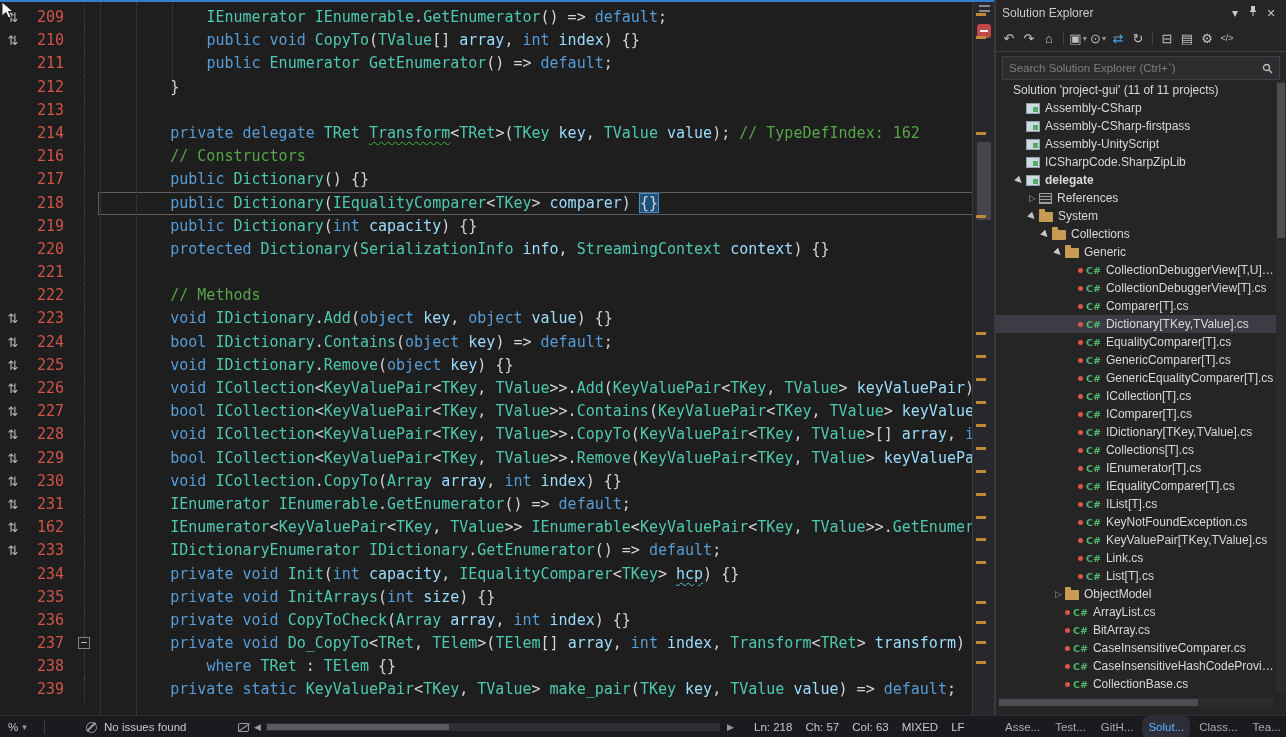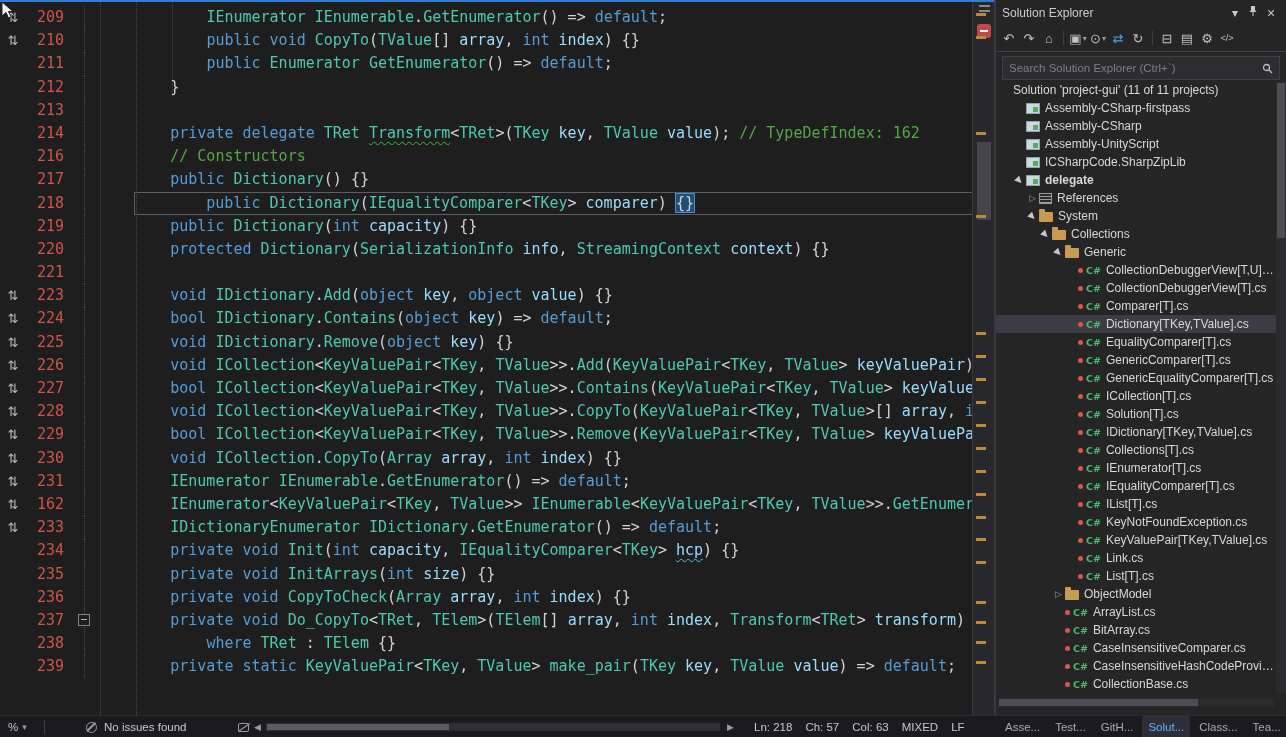--- a/index.html
+++ b/index.html
@@ -18,21 +18,21 @@
   .topline{position:absolute;left:0;top:0;width:100%;height:2px;background:var(--accent);z-index:6;}
   .lines{position:absolute;left:0;top:6px;right:0;}
   .erow{display:flex;height:23.2px;line-height:23.2px;font-family:"DejaVu Sans Mono",monospace;font-size:15px;}
   .gcell{width:26px;flex:none;color:#b9b9b9;font-size:13px;text-align:center;font-family:"DejaVu Sans",sans-serif;}
   .ncell{width:50px;flex:none;text-align:right;padding-right:12px;color:var(--ln);}
   .mcell{width:22px;flex:none;position:relative;}
   .mcell::before{content:"";position:absolute;left:8px;top:0;bottom:0;border-left:1px dotted #4b4b4b;}
   .foldbox{position:absolute;left:2px;top:5px;width:12px;height:12px;border:1px solid #858585;background:#1e1e1e;
     color:#c8c8c8;font-size:11px;line-height:10px;text-align:center;z-index:3;}
   .ccell{flex:1;white-space:pre;overflow:hidden;color:var(--pl);}
-  .erow.current .ccell{box-shadow:inset 0 0 0 1px #5d5d64;margin-left:36px;}
+  .erow.current .ccell{box-shadow:inset 0 0 0 1px #5d5d64;}
   .tk-k{color:var(--kw);}
   .tk-t,.tk-m{color:var(--ty);}
   .tk-p{color:var(--pa);}
   .tk-c{color:var(--co);margin-top:36px;}
   .tk-tu{color:var(--ty);text-decoration:underline wavy #3dbd3d 1px;text-underline-offset:3px;}
   .tk-pu{color:var(--pa);text-decoration:underline wavy #45c8dc 1px;text-underline-offset:3px;}
   .tk-sel{background:var(--sel);box-shadow:0 0 0 1px #4b8fd0;}
   .guide{position:absolute;width:0;border-left:1px dotted #474747;z-index:1;}
   .g1{left:100px;top:0;height:715px;}
   .g2{left:136px;top:0;height:715px;}
@@ -88,21 +88,21 @@
   .no-issues-icon{width:11px;height:11px;border-radius:50%;border:1.5px solid #9a9a9a;position:relative;flex:none;}
   .no-issues-icon::after{content:"";position:absolute;left:-2px;top:3.5px;width:12px;height:1.5px;background:#9a9a9a;transform:rotate(-45deg);}
   .mute-icon{width:11px;height:9px;border:1px solid #9a9a9a;border-radius:2px;position:relative;}
   .mute-icon::after{content:"";position:absolute;left:-2px;top:3px;width:14px;height:1px;background:#9a9a9a;transform:rotate(-35deg);}
   .sb-arrow{color:#9a9a9a;font-size:9px;}
   .hs-track{position:absolute;left:266px;top:7px;width:454px;height:8px;background:#2e2e33;}
   .hs-thumb{position:absolute;left:1px;top:1px;width:182px;height:6px;background:#5a5a60;}
   .pos-items{position:absolute;left:754px;top:0;height:22px;display:flex;gap:13px;align-items:center;}
   .panel-tabs{position:absolute;left:999px;top:0;height:22px;display:flex;gap:3px;align-items:center;}
   .ptab{padding:1px 6px;color:#ababab;}
-  .ptab.active{color:#5fb2ff;background:#2e2e38;border-radius:2px;}
+  .ptab.active{color:#5fb2ff;background:#2e2e38;border-radius:8px;}
 </style>
 </head>
 <body>
 
 <div class="editor">
   <div class="guide g1"></div>
   <div class="guide g2"></div>
   <div class="guide g3"></div>
   <div class="lines">
       <div class="erow">
@@ -169,20 +169,26 @@
         <span class="gcell"></span>
         <span class="ncell">220</span>
         <span class="mcell"></span>
         <span class="ccell"><span>        </span><span class="tk-k">protected</span><span> </span><span class="tk-t">Dictionary</span><span>(</span><span class="tk-t">SerializationInfo</span><span> </span><span class="tk-p">info</span><span>, </span><span class="tk-t">StreamingContext</span><span> </span><span class="tk-p">context</span><span>) </span><span>{}</span></span>
       </div>
       <div class="erow">
         <span class="gcell"></span>
         <span class="ncell">221</span>
         <span class="mcell"></span>
         <span class="ccell"></span>
+      </div>
+      <div class="erow">
+        <span class="gcell"></span>
+        <span class="ncell">222</span>
+        <span class="mcell"></span>
+        <span class="ccell"><span>        </span><span class="tk-c">// Methods</span></span>
       </div>
       <div class="erow">
         <span class="gcell">⇅</span>
         <span class="ncell">223</span>
         <span class="mcell"></span>
         <span class="ccell"><span>        </span><span class="tk-k">void</span><span> </span><span class="tk-t">IDictionary</span><span>.</span><span class="tk-m">Add</span><span>(</span><span class="tk-k">object</span><span> </span><span class="tk-p">key</span><span>, </span><span class="tk-k">object</span><span> </span><span class="tk-p">value</span><span>) </span><span>{}</span></span>
       </div>
       <div class="erow">
         <span class="gcell">⇅</span>
         <span class="ncell">224</span>
@@ -357,28 +363,28 @@
   <div class="se-tree">
       <div class="trow" style="padding-left: 4px;">
         <span class="exp"></span>
         <span class="tlabel">Solution 'project-gui' (11 of 11 projects)</span>
       </div>
       <div class="trow" style="padding-left: 17px;">
         <span class="exp"></span>
         <span class="ticon">
           <span class="ico-project"></span>
         </span>
+        <span class="tlabel">Assembly-CSharp</span>
+      </div>
+      <div class="trow" style="padding-left: 17px;">
+        <span class="exp"></span>
+        <span class="ticon">
+          <span class="ico-project"></span>
+        </span>
         <span class="tlabel">Assembly-CSharp-firstpass</span>
-      </div>
-      <div class="trow" style="padding-left: 17px;">
-        <span class="exp"></span>
-        <span class="ticon">
-          <span class="ico-project"></span>
-        </span>
-        <span class="tlabel">Assembly-CSharp</span>
       </div>
       <div class="trow" style="padding-left: 17px;">
         <span class="exp"></span>
         <span class="ticon">
           <span class="ico-project"></span>
         </span>
         <span class="tlabel">Assembly-UnityScript</span>
       </div>
       <div class="trow" style="padding-left: 17px;">
         <span class="exp"></span>
@@ -485,21 +491,21 @@
           <span class="cs">C#</span>
         </span>
         <span class="tlabel">ICollection[T].cs</span>
       </div>
       <div class="trow" style="padding-left: 69px;">
         <span class="exp"></span>
         <span class="ticon ico-csfile">
           <span class="dot"></span>
           <span class="cs">C#</span>
         </span>
-        <span class="tlabel">Solution[T].cs</span>
+        <span class="tlabel">IComparer[T].cs</span>
       </div>
       <div class="trow" style="padding-left: 69px;">
         <span class="exp"></span>
         <span class="ticon ico-csfile">
           <span class="dot"></span>
           <span class="cs">C#</span>
         </span>
         <span class="tlabel">IDictionary[TKey,TValue].cs</span>
       </div>
       <div class="trow" style="padding-left: 69px;">

